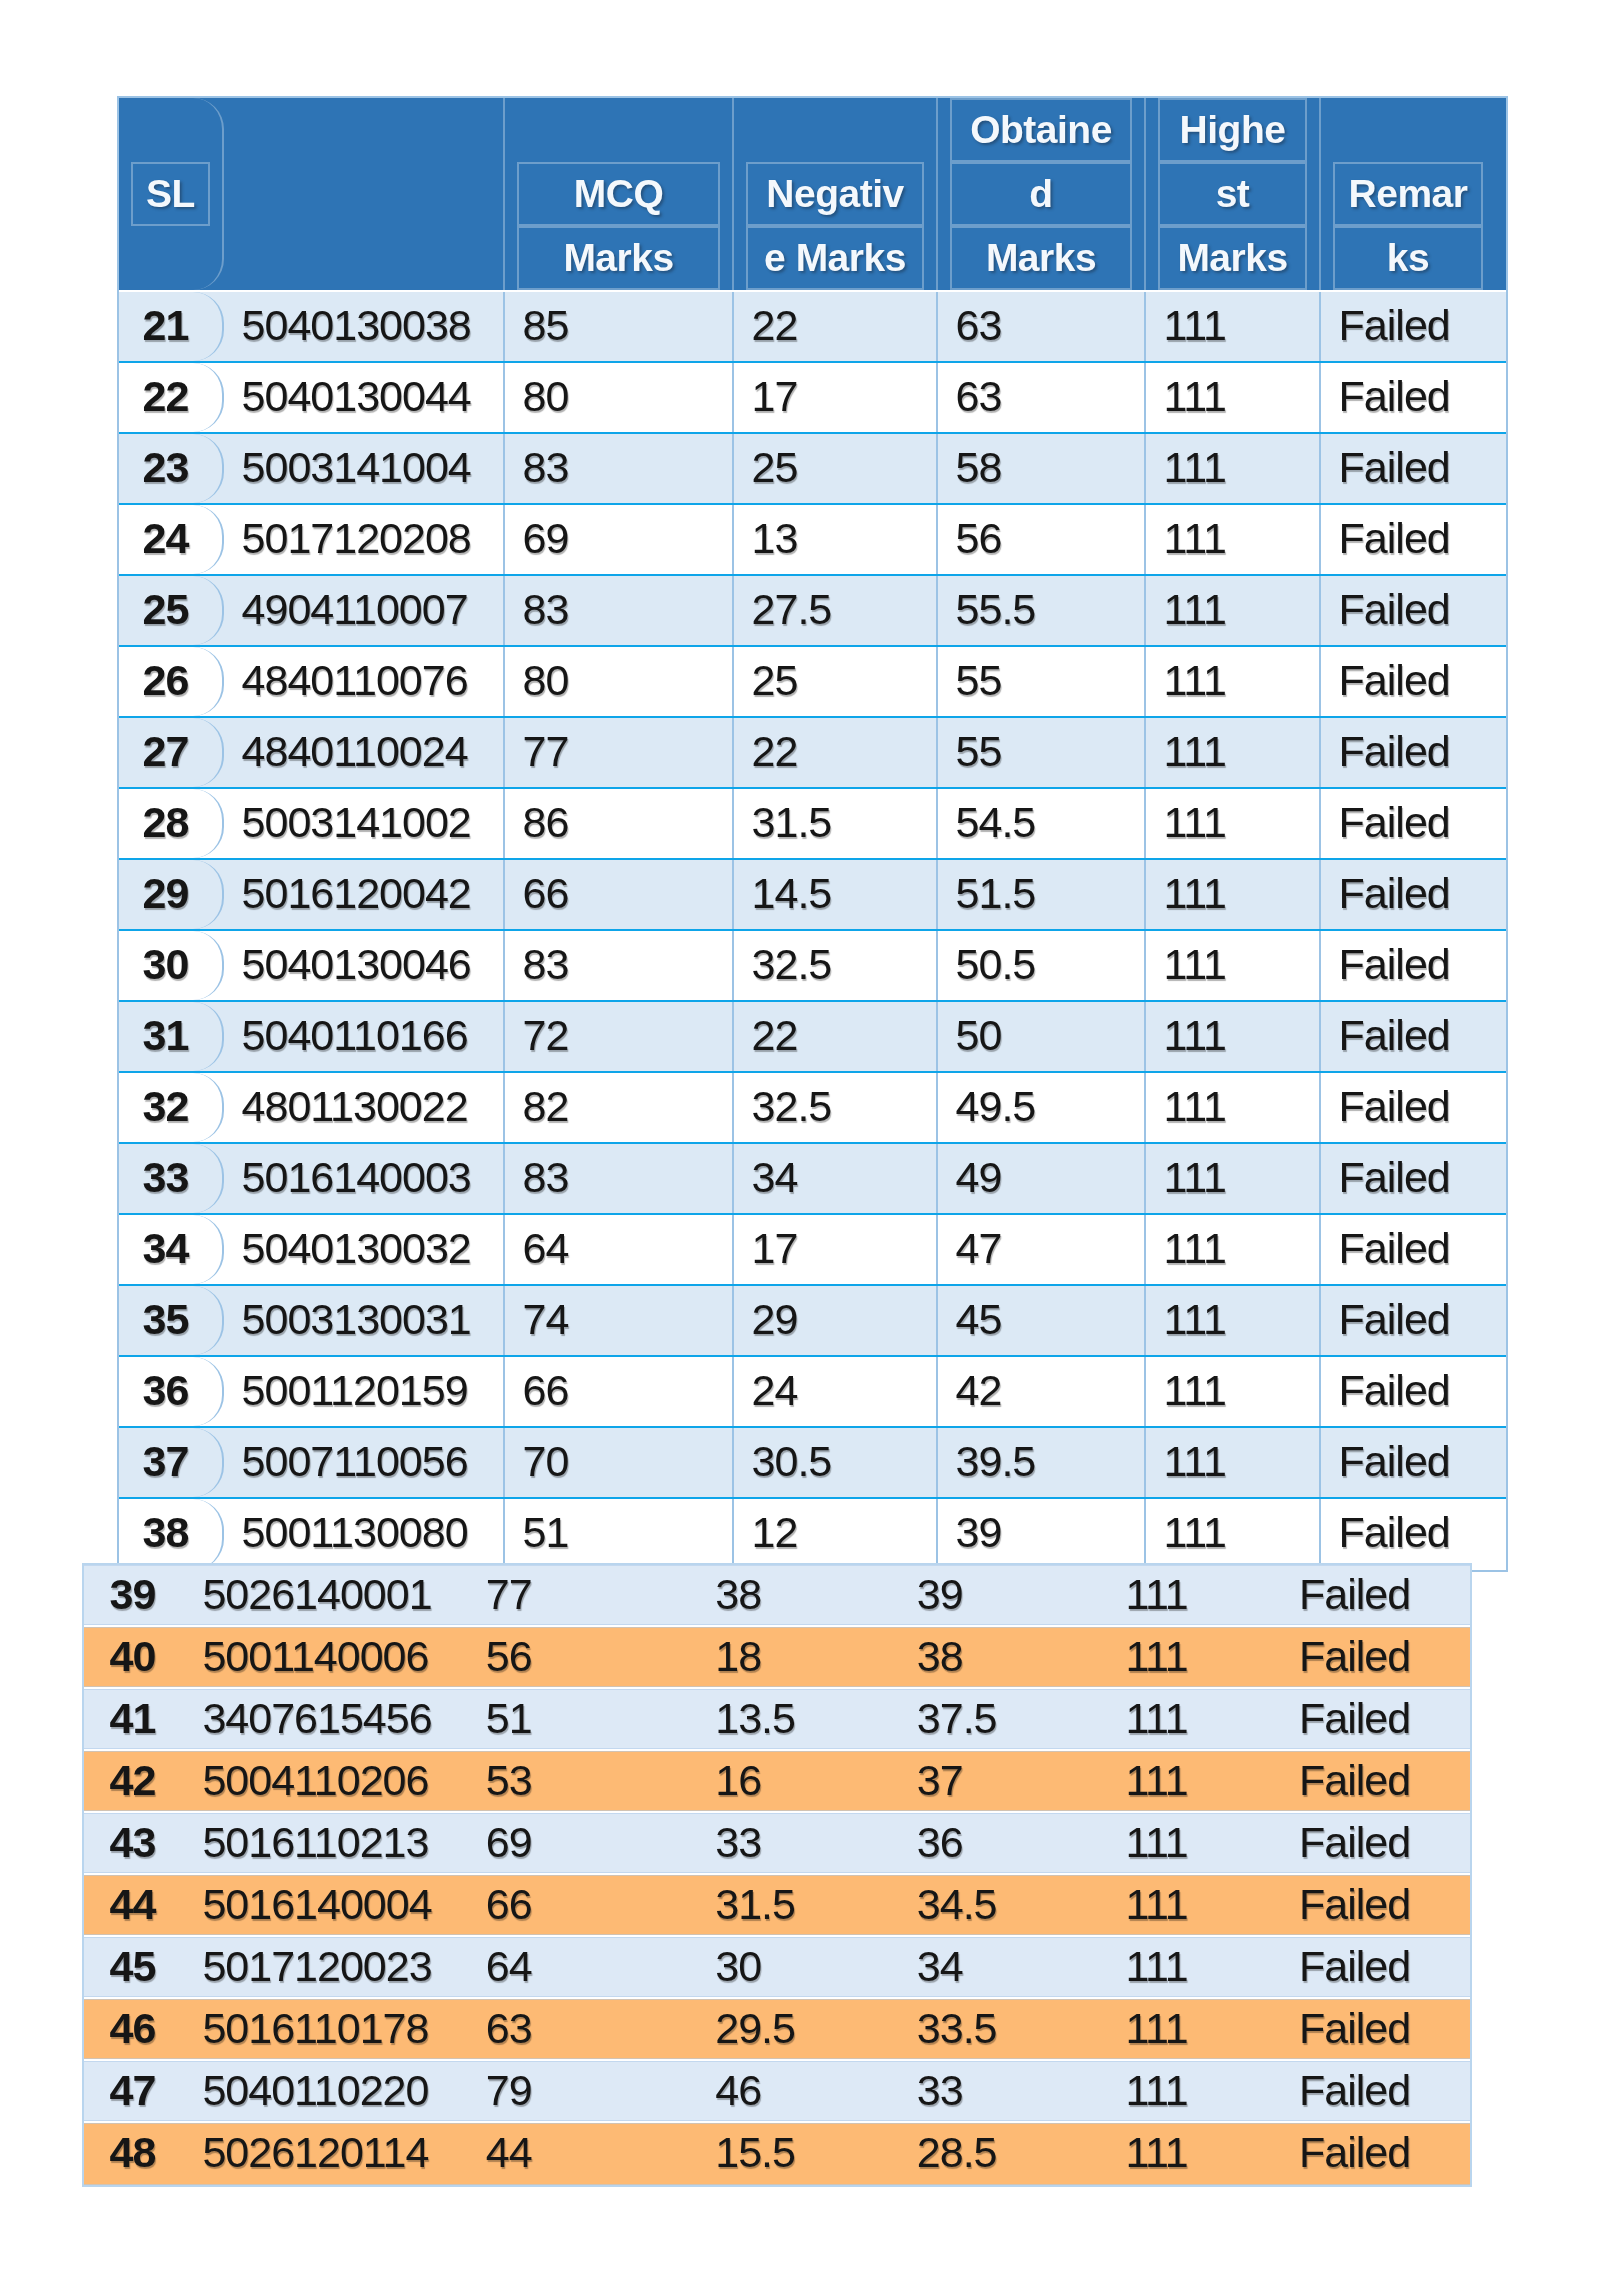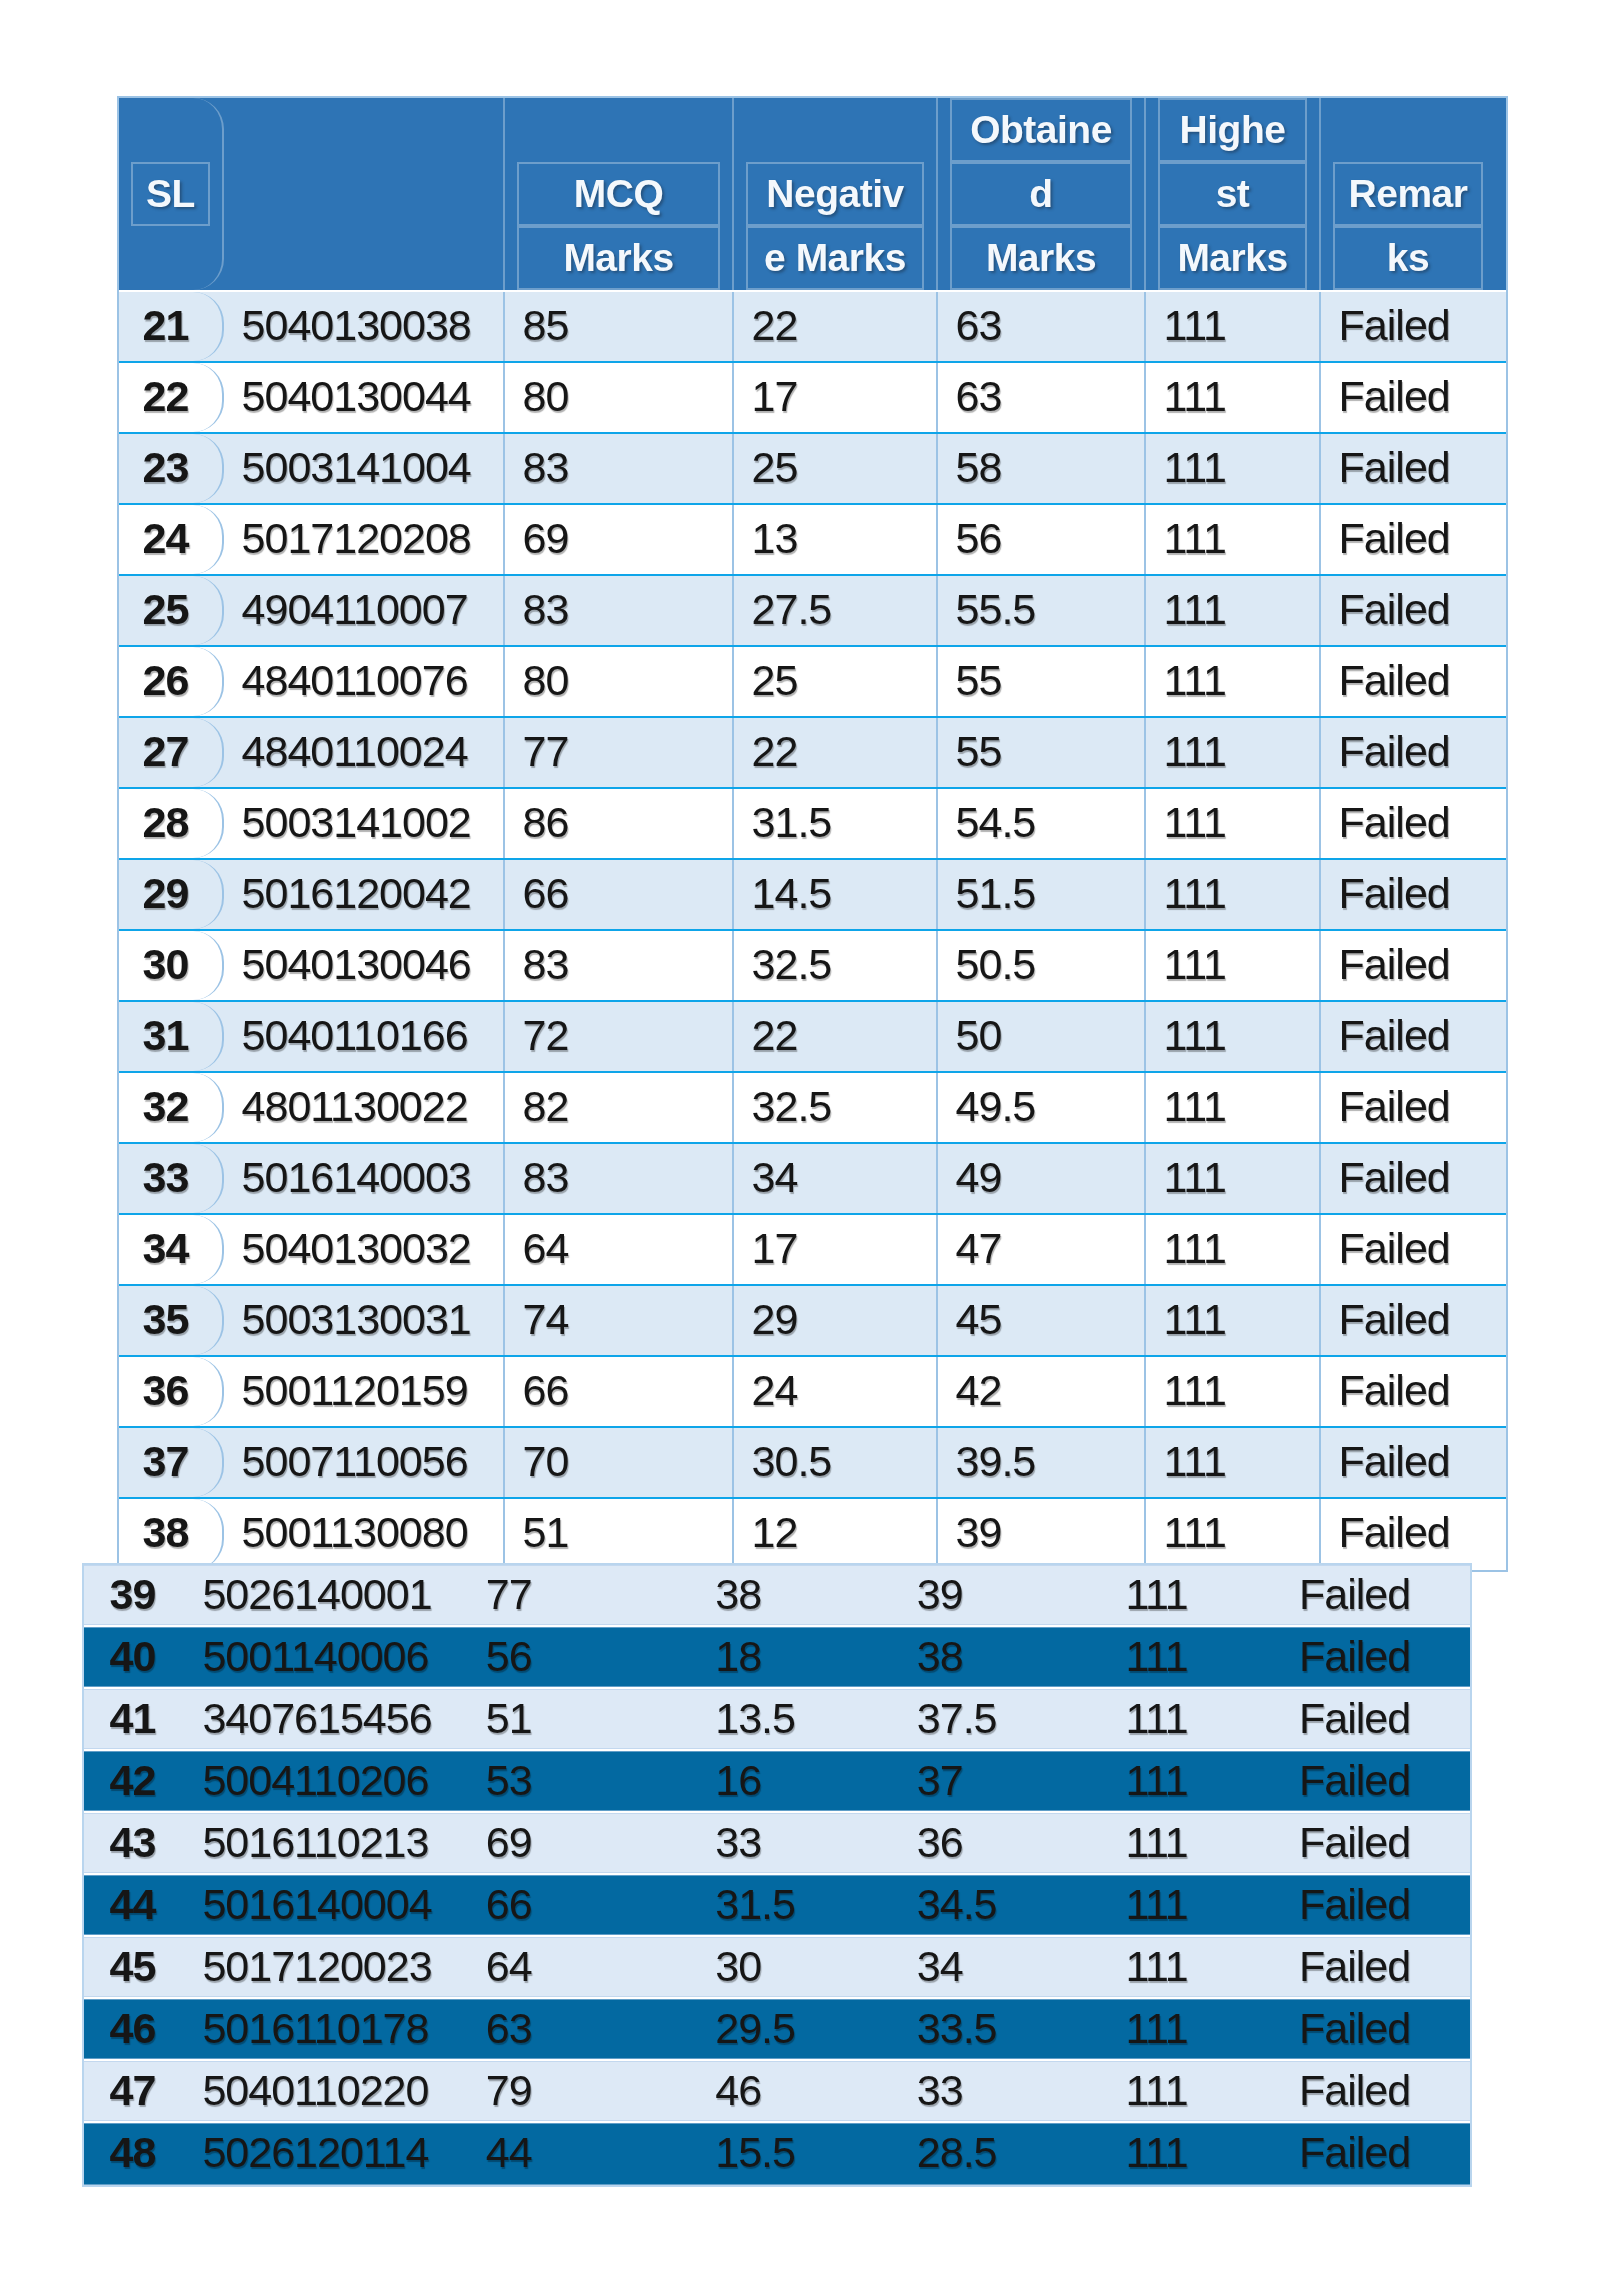--- a/index.html
+++ b/index.html
@@ -80,21 +80,21 @@
     box-sizing:border-box;
     border:2px solid #b9d5ee;
     background:#ffffff;
   }
   .t2-body > div.row{
     display:flex;
     box-sizing:border-box;
     height:62px;
     border-bottom:2.9px solid #ffffff;
     box-shadow:inset 0 1px 0 rgba(173,203,233,0.55), inset 0 -1px 0 rgba(173,203,233,0.55);
-    background:#0369a1;
+    background:#fdba74;
   }
   .t2-body > div.row:last-of-type{border-bottom:none;}
   .t2-body > div.row:nth-of-type(odd){background:#dde9f6;}
   .t2 .cell{
     box-sizing:border-box;
     height:100%;
     line-height:59px;
     font-size:43px;
     letter-spacing:-1px;
     color:#161616;

